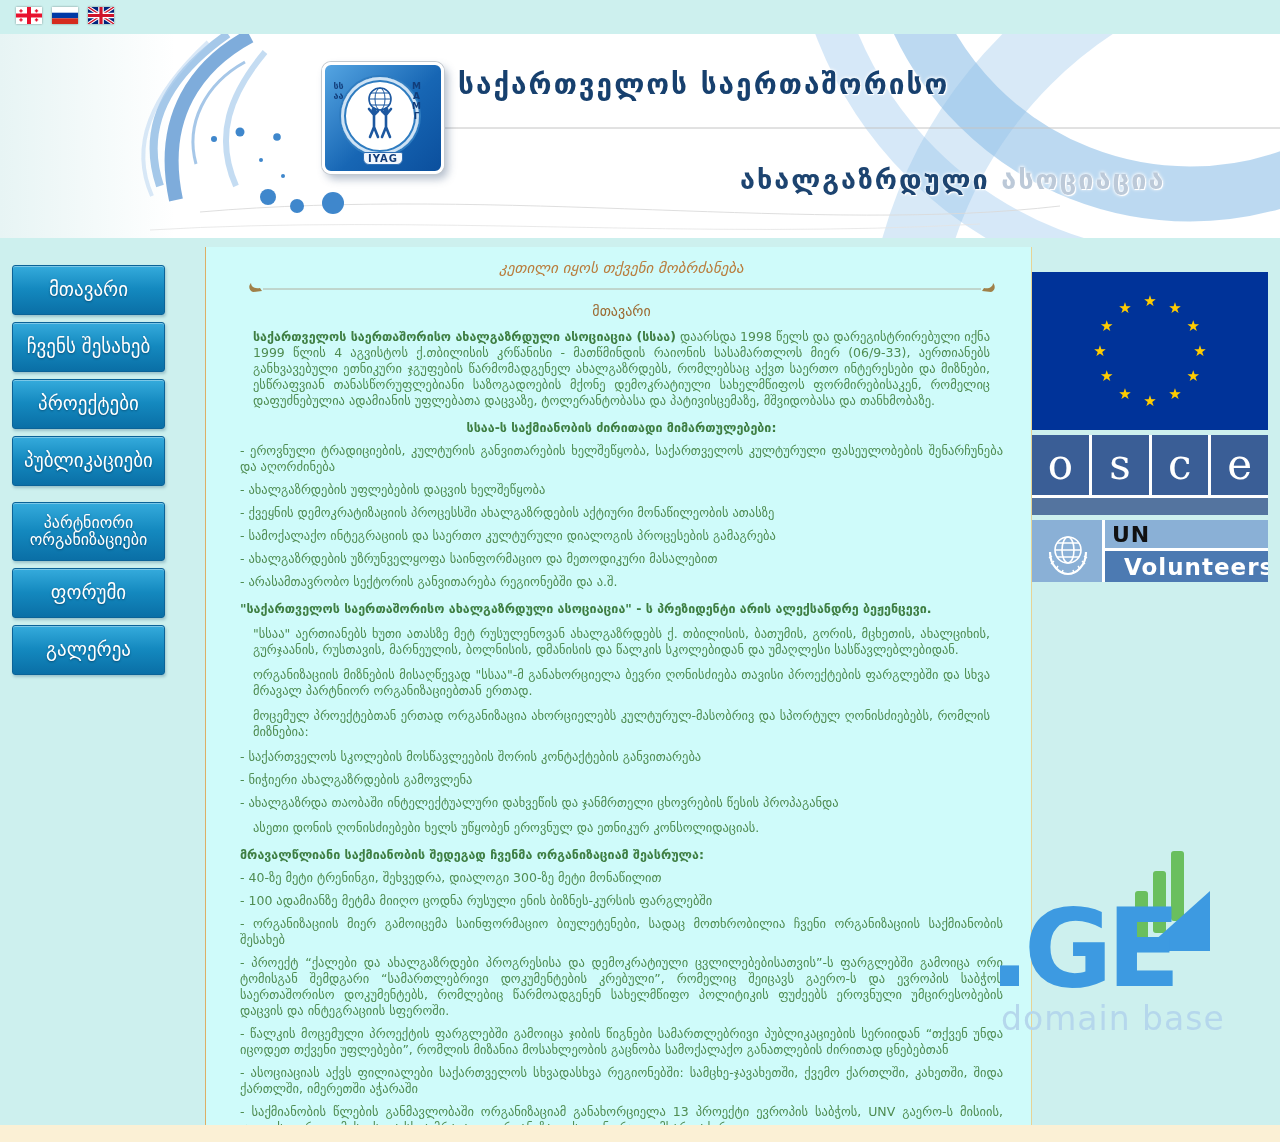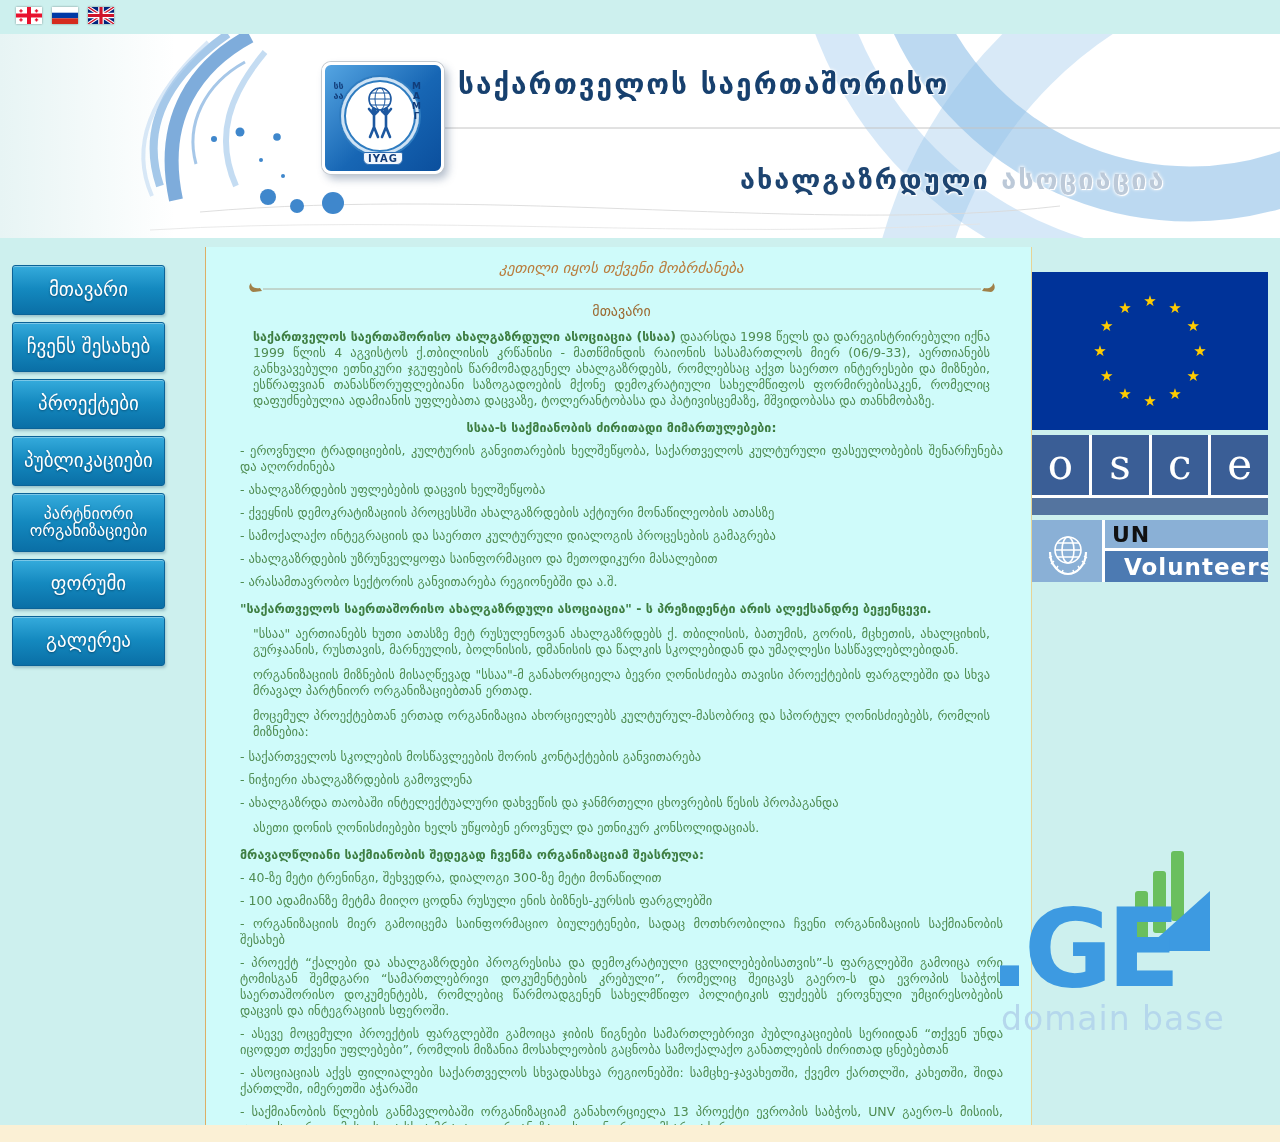--- a/index.html
+++ b/index.html
@@ -32,21 +32,21 @@
   .h-title2 .dark{color:#1d4470;}
   .h-title2 .light{color:#bcc9d8;}
   
   .sidebar{position:absolute;left:12px;top:265px;width:153px;display:flex;flex-direction:column;gap:7px;}
   .nav-btn{height:48px;border-radius:3px;border:1px solid #0b6398;cursor:pointer;
            background:linear-gradient(180deg,#35abdc 0%,#1489bf 48%,#0a6fa6 100%);
            color:#fff;display:flex;align-items:center;justify-content:center;text-align:center;
            font-size:19px;line-height:1.05;
            text-shadow:0 1px 2px rgba(0,45,75,.55);
            box-shadow:inset 0 1px 0 rgba(255,255,255,.35),1px 2px 3px rgba(0,60,95,.25);}
-  .nav-btn.two{height:57px;font-size:16px;}
+  .nav-btn.two{height:57px;font-size:16px;margin-top:9px;}
   
   .content{position:absolute;left:205px;top:247px;width:827px;height:878px;background:#cffbfa;
            border-left:1px solid #ddae66;border-right:1px solid #e7d394;box-sizing:border-box;
            padding:10px 28px 0 34px;overflow:hidden;}
   .welcome{color:#b97c3c;font-style:italic;font-size:15px;text-align:center;margin:2px 0 3px 0;}
   .divider{display:block;margin:0 auto 2px auto;}
   .center-heading{color:#9c6b33;font-size:14px;text-align:center;margin:9px 0 10px 0;}
   .para,.bitem{color:#4f8c51;font-size:12.5px;line-height:1.28;text-align:justify;margin:9px 13px;}
   .para b, .bold, .center-bold{color:#3e7e42;font-weight:bold;}
   .bold{font-size:12.5px;line-height:1.28;margin:11px 0 4px 0;text-align:left;}
@@ -212,21 +212,21 @@
           <div class="bitem">-   ნიჭიერი ახალგაზრდების გამოვლენა</div>
           <div class="bitem">-   ახალგაზრდა თაობაში ინტელექტუალური დახვეწის და ჯანმრთელი ცხოვრების წესის პროპაგანდა</div>
         </div>
         <div class="para">ასეთი დონის ღონისძიებები ხელს უწყობენ ეროვნულ და ეთნიკურ კონსოლიდაციას.</div>
         <div class="bold">მრავალწლიანი საქმიანობის შედეგად ჩვენმა ორგანიზაციამ შეასრულა:</div>
         <div class="blist">
           <div class="bitem">- 40-ზე მეტი ტრენინგი, შეხვედრა, დიალოგი 300-ზე მეტი მონაწილით</div>
           <div class="bitem">- 100 ადამიანზე მეტმა მიიღო ცოდნა რუსული ენის ბიზნეს-კურსის ფარგლებში</div>
           <div class="bitem">- ორგანიზაციის მიერ გამოიცემა საინფორმაციო ბიულეტენები, სადაც მოთხრობილია ჩვენი ორგანიზაციის საქმიანობის შესახებ</div>
           <div class="bitem">-  პროექტ “ქალები და ახალგაზრდები პროგრესისა და დემოკრატიული ცვლილებებისათვის”-ს ფარგლებში გამოიცა ორი ტომისგან შემდგარი “სამართლებრივი დოკუმენტების კრებული”, რომელიც შეიცავს გაერო-ს და ევროპის საბჭოს საერთაშორისო დოკუმენტებს, რომლებიც წარმოადგენენ სახელმწიფო პოლიტიკის ფუძეებს ეროვნული უმცირესობების დაცვის და ინტეგრაციის სფეროში.</div>
-          <div class="bitem">- ასევე მოცემული პროექტის ფარგლებში გამოიცა ჯიბის წიგნები სამართლებრივი პუბლიკაციების სერიიდან “თქვენ უნდა იცოდეთ თქვენი უფლებები”, რომლის მიზანია მოსახლეობის გაცნობა სამოქალაქო განათლების ძირითად ცნებებთან</div>
+          <div class="bitem">- წალკის მოცემული პროექტის ფარგლებში გამოიცა ჯიბის წიგნები სამართლებრივი პუბლიკაციების სერიიდან “თქვენ უნდა იცოდეთ თქვენი უფლებები”, რომლის მიზანია მოსახლეობის გაცნობა სამოქალაქო განათლების ძირითად ცნებებთან</div>
           <div class="bitem">- ასოციაციას აქვს ფილიალები საქართველოს სხვადასხვა რეგიონებში: სამცხე-ჯავახეთში, ქვემო ქართლში, კახეთში, შიდა ქართლში, იმერეთში აჭარაში</div>
           <div class="bitem">- საქმიანობის წლების განმავლობაში ორგანიზაციამ განახორციელა 13 პროექტი ევროპის საბჭოს, UNV გაერო-ს მისიის, ეუთო-ს, ევროკომისიის და სხვა მრავალი ორგანიზაციის დონორული მხარდაჭერით</div>
         </div>
       </div>
   </div>
 
   <div class="right-col">
     <div class="eu">
         <span class="star" style="left: 118px; top: 29px;">★</span>
         <span class="star" style="left: 143px; top: 35.6987px;">★</span>

